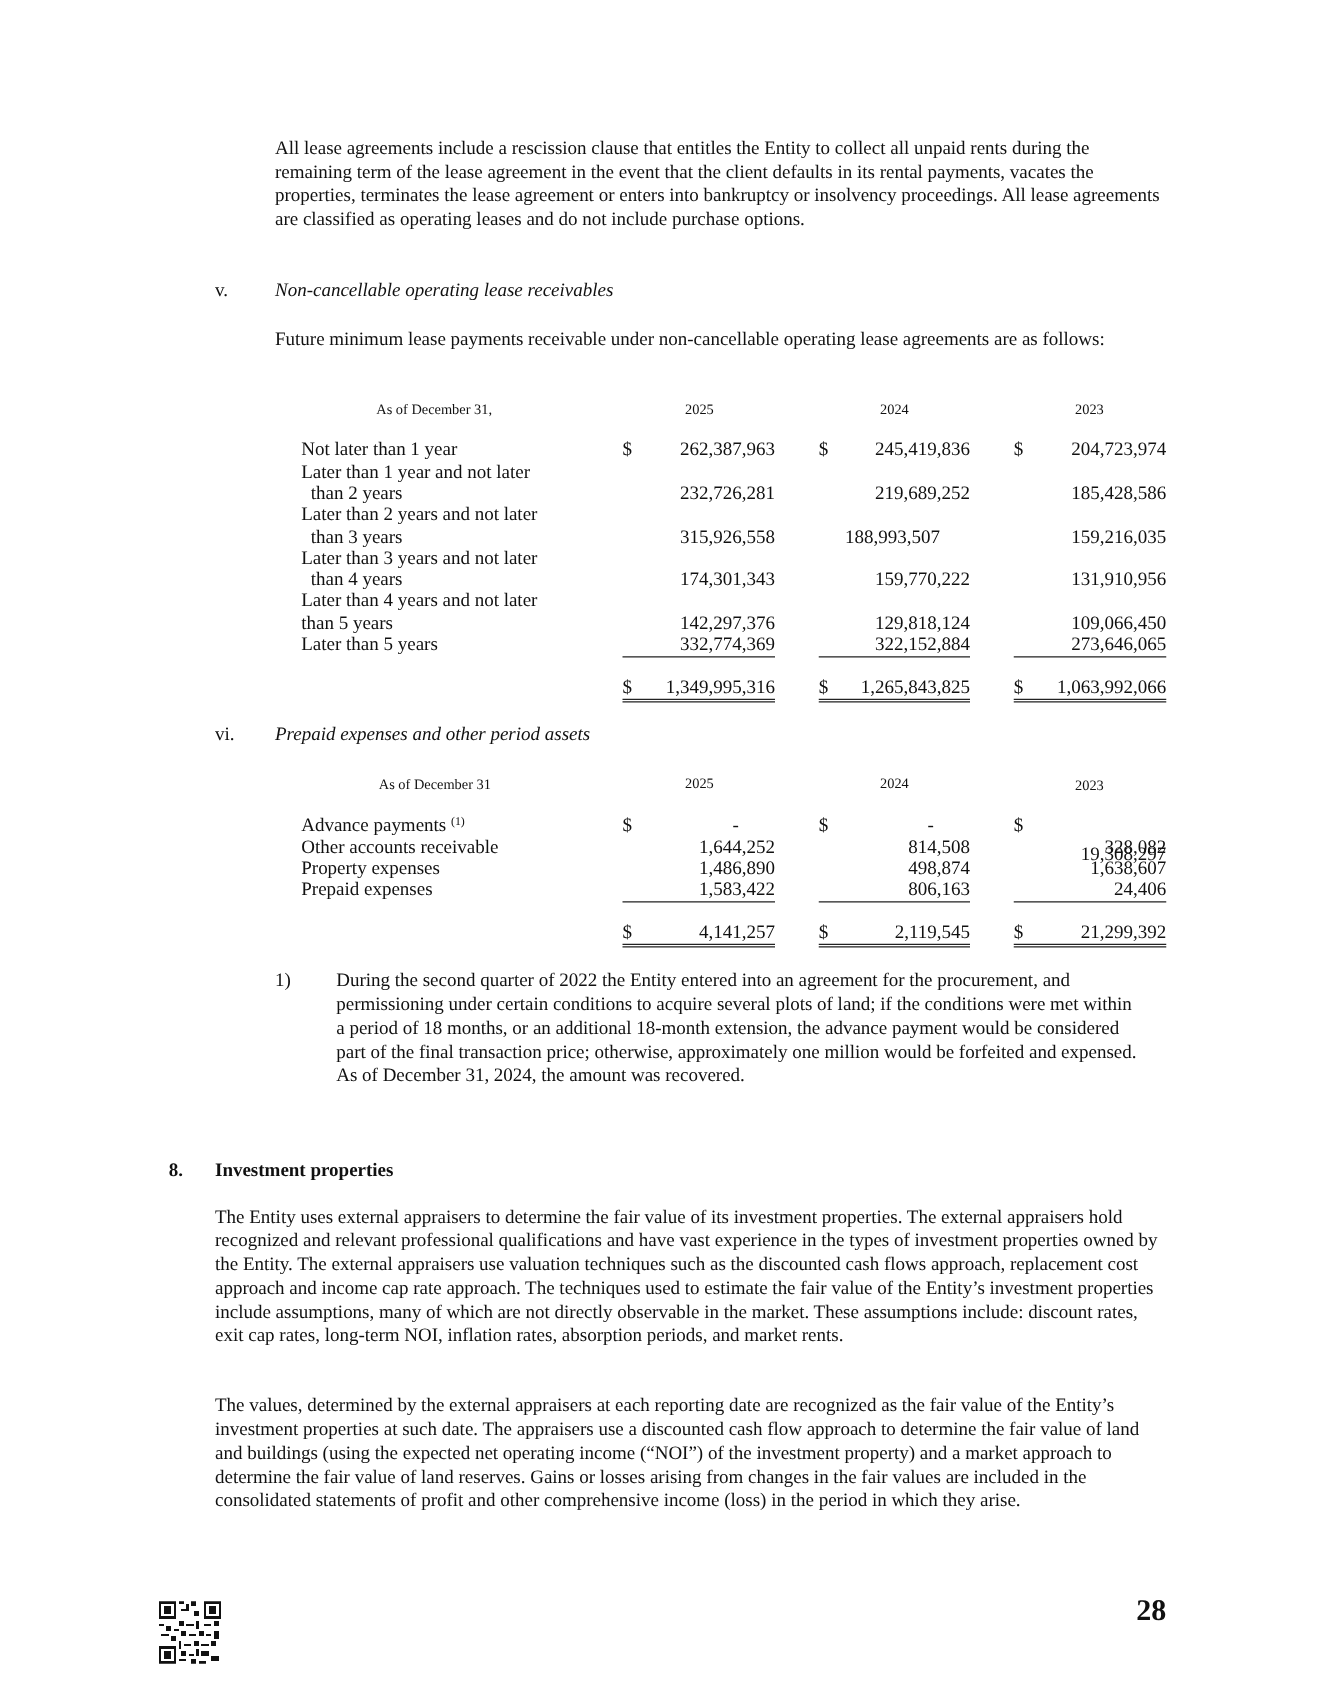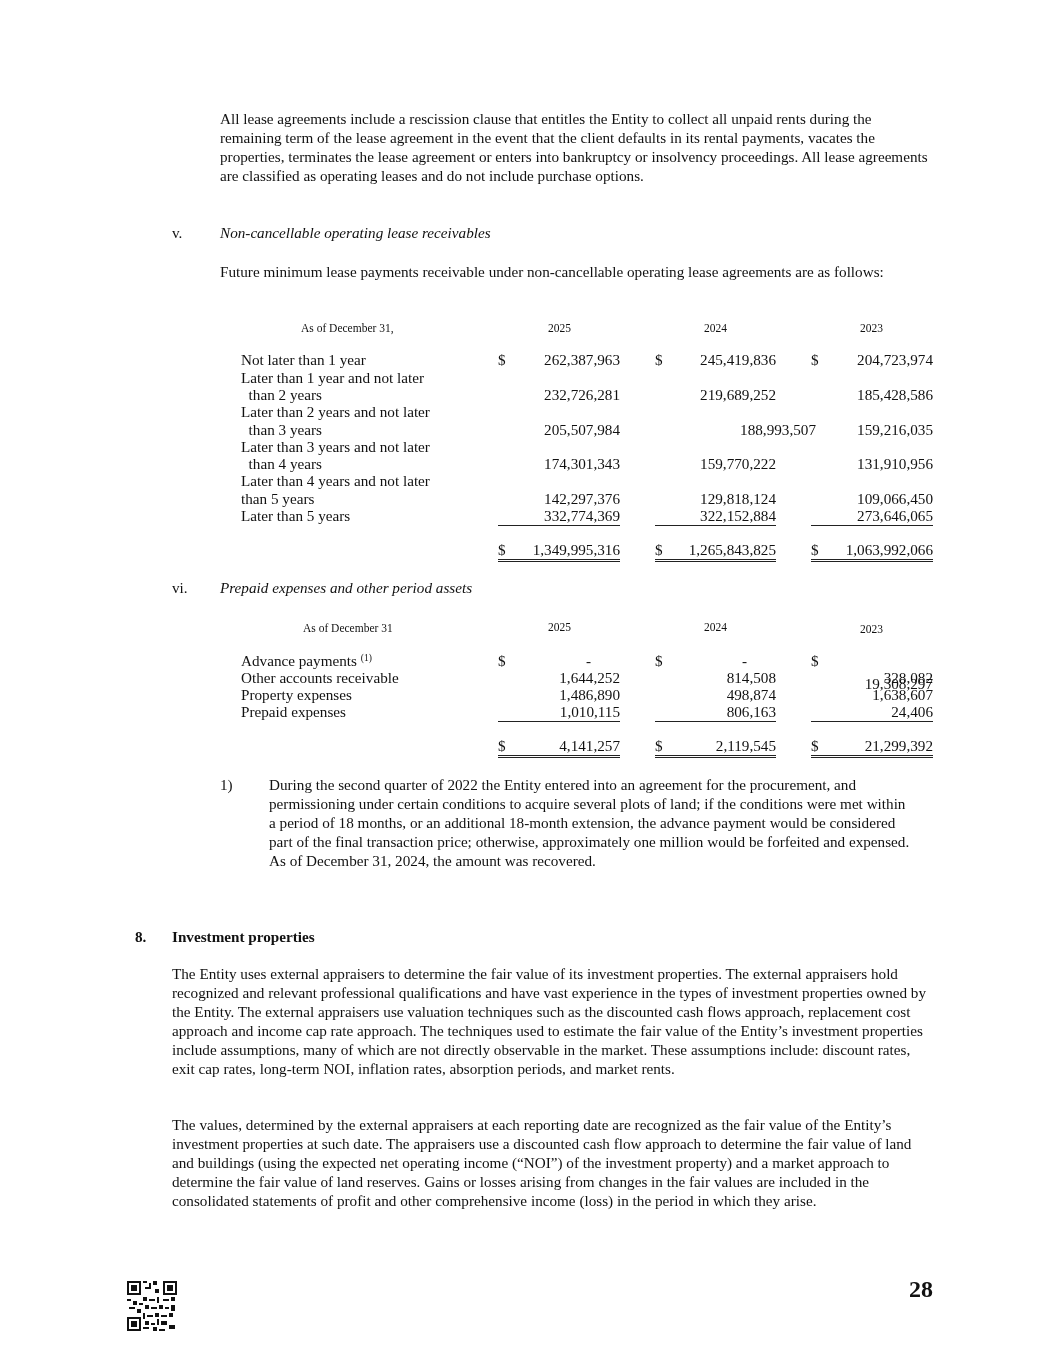--- a/index.html
+++ b/index.html
@@ -51,22 +51,22 @@
   <div class="num" style="left:813px; width:120px; top:350px;">204,723,974</div>
 
   <div class="row-label" style="top:368px;">Later than 1 year and not later</div>
   <div class="row-label" style="top:385px;">  than 2 years</div>
   <div class="num" style="left:500px; width:120px; top:385px;">232,726,281</div>
   <div class="num" style="left:656px; width:120px; top:385px;">219,689,252</div>
   <div class="num" style="left:813px; width:120px; top:385px;">185,428,586</div>
 
   <div class="row-label" style="top:402px;">Later than 2 years and not later</div>
   <div class="row-label" style="top:420px;">  than 3 years</div>
-  <div class="num" style="left:500px; width:120px; top:420px;">205,507,984</div>
-  <div class="num" style="left:696px; width:120px; top:420px;">188,993,507</div>
+  <div class="num" style="left:500px; width:120px; top:420px;">315,926,558</div>
+  <div class="num" style="left:632px; width:120px; top:420px;">188,993,507</div>
   <div class="num" style="left:813px; width:120px; top:420px;">159,216,035</div>
 
   <div class="row-label" style="top:437px;">Later than 3 years and not later</div>
   <div class="row-label" style="top:454px;">  than 4 years</div>
   <div class="num" style="left:500px; width:120px; top:454px;">174,301,343</div>
   <div class="num" style="left:656px; width:120px; top:454px;">159,770,222</div>
   <div class="num" style="left:813px; width:120px; top:454px;">131,910,956</div>
 
   <div class="row-label" style="top:471px;">Later than 4 years and not later</div>
   <div class="row-label" style="top:489px;">than 5 years</div>
@@ -114,21 +114,21 @@
   <div class="num" style="left:500px; width:120px; top:668px;">1,644,252</div>
   <div class="num" style="left:656px; width:120px; top:668px;">814,508</div>
   <div class="num" style="left:813px; width:120px; top:668px;">328,082</div>
 
   <div class="row-label" style="top:685px;">Property expenses</div>
   <div class="num" style="left:500px; width:120px; top:685px;">1,486,890</div>
   <div class="num" style="left:656px; width:120px; top:685px;text-align:right;">498,874</div>
   <div class="num" style="left:813px; width:120px; top:685px;">1,638,607</div>
 
   <div class="row-label" style="top:702px;">Prepaid expenses</div>
-  <div class="num ul" style="left:498px; width:122px; top:702px;">1,010,115</div>
+  <div class="num ul" style="left:498px; width:122px; top:702px;">1,583,422</div>
   <div class="num ul" style="left:655px; width:121px; top:702px;">806,163</div>
   <div class="num ul" style="left:811px; width:122px; top:702px;">24,406</div>
 
   <div class="col dul" style="left:498px; width:122px; top:736px; height:19px;">
     <span class="abs" style="left:0; top:0;">$</span>
     <span class="abs" style="right:0; top:0;">4,141,257</span>
   </div>
   <div class="col dul" style="left:655px; width:121px; top:736px; height:19px;">
     <span class="abs" style="left:0; top:0;">$</span>
     <span class="abs" style="right:0; top:0;">2,119,545</span>

